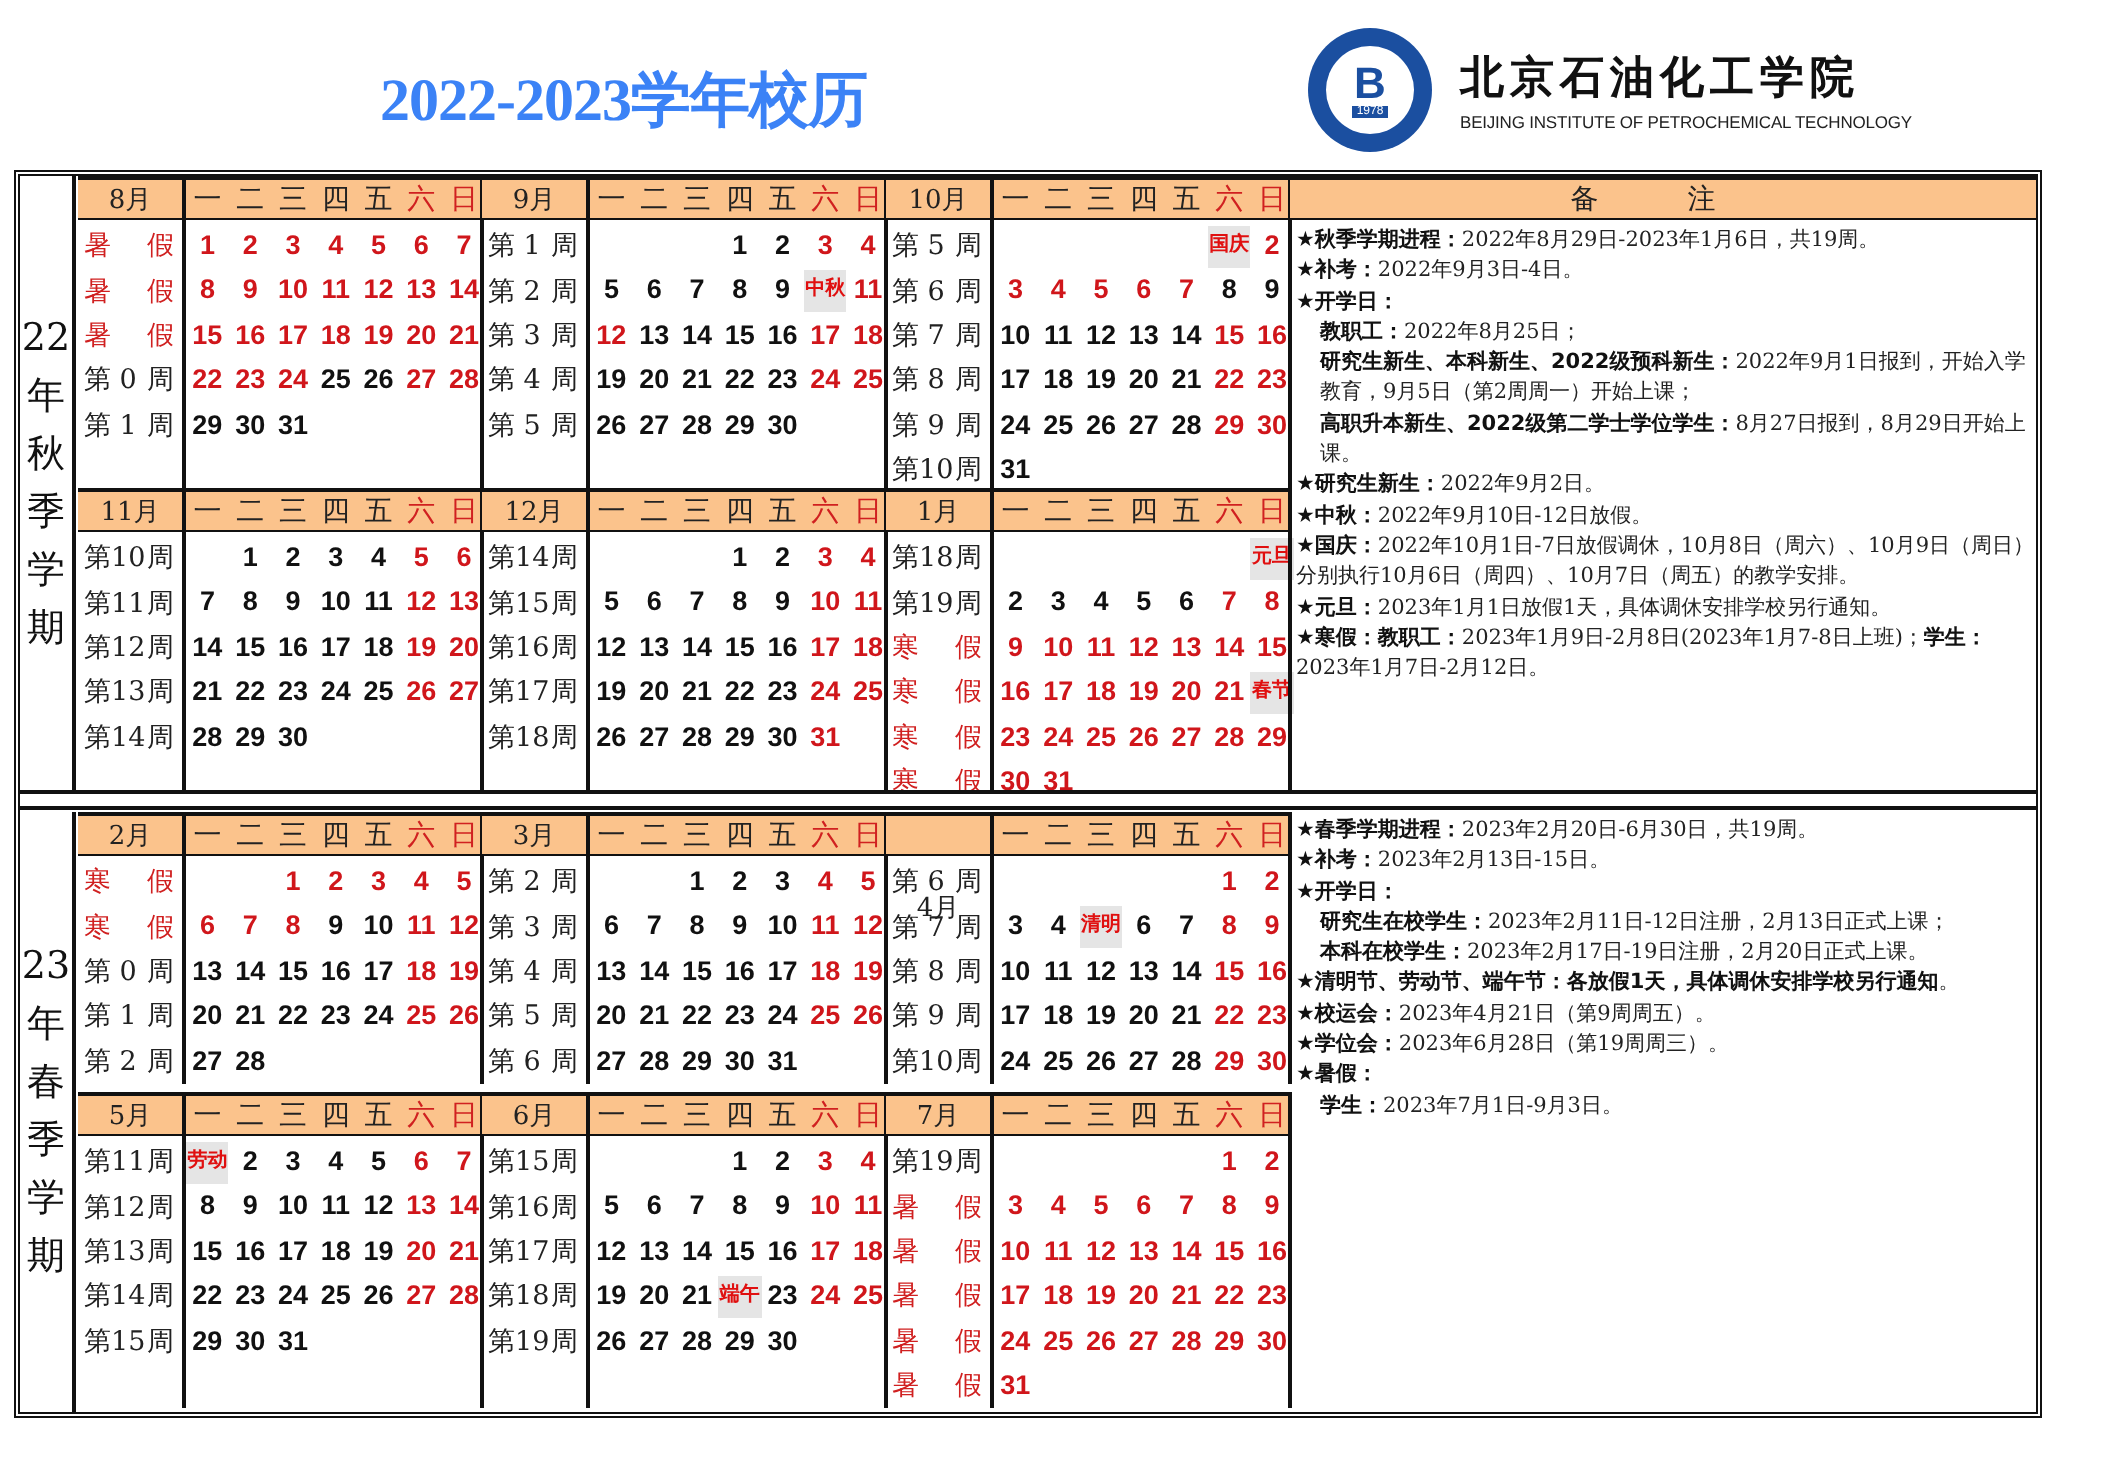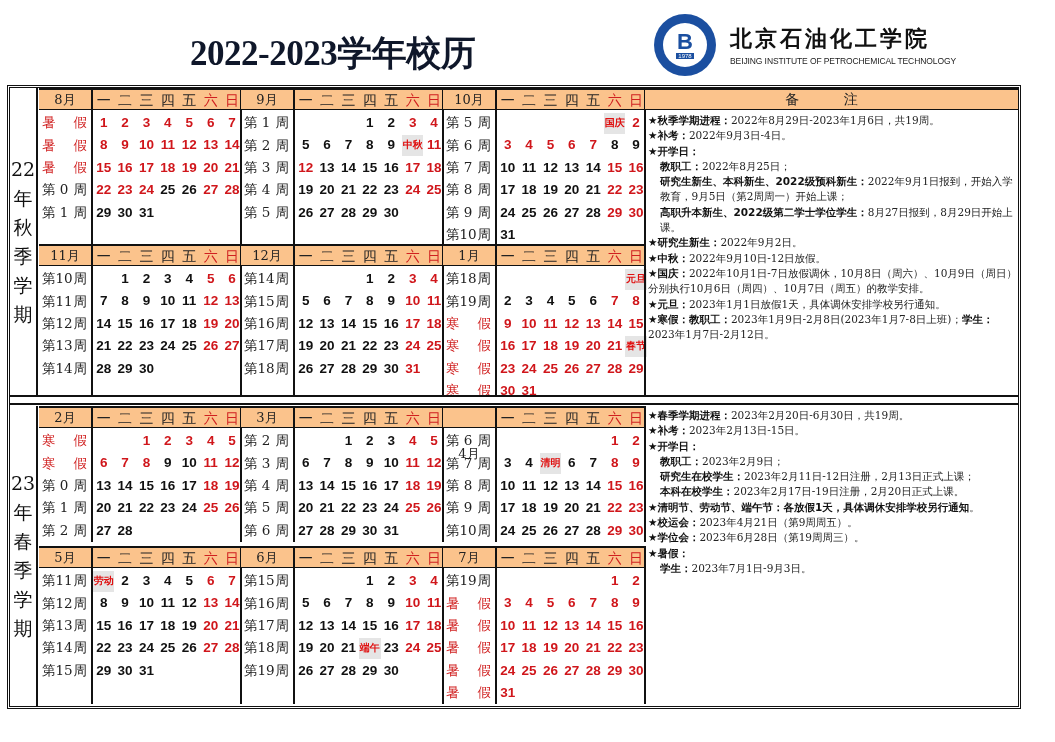--- a/index.html
+++ b/index.html
@@ -1,17 +1,17 @@
 <!DOCTYPE html>
 <html><head>
 <meta charset="utf-8">
 <style>
   * { box-sizing: border-box; margin: 0; padding: 0; }
   body { width: 1055px; height: 742px; background: #ffffff; position: relative; overflow: hidden; font-family: "DejaVu Serif", serif; }
-  .title { position: absolute; left: 190px; top: 30px; font-family: "Liberation Serif", serif; font-weight: bold; font-size: 35px; color: #0f172a; letter-spacing: -0.5px; }
+  .title { position: absolute; left: 190px; top: 30px; font-family: "Liberation Serif", serif; font-weight: bold; font-size: 30px; color: #3b82f6; letter-spacing: -0.5px; }
   .logo-wrap { position: absolute; left: 654px; top: 16px; height: 58px; display: flex; align-items: center; }
   .seal { width: 62px; height: 62px; border-radius: 50%; background: #1b4fa0; position: relative; }
   .seal .inner { position: absolute; left: 9px; top: 9px; width: 44px; height: 44px; border-radius: 50%; background: #fff; display: flex; align-items: center; justify-content: center; flex-direction: column; }
   .seal .b { font-family: "Liberation Sans", sans-serif; font-weight: bold; font-size: 22px; color: #1b4fa0; line-height: 22px; }
   .seal .yr { font-family: "Liberation Sans", sans-serif; font-size: 6px; color: #1b4fa0; background: #1b4fa0; color: #fff; padding: 0 2px; }
   .logo-text { margin-left: 14px; }
   .logo-cn { font-family: "DejaVu Serif", serif; font-weight: bold; font-size: 22px; letter-spacing: 3px; color: #111; }
   .logo-en { font-family: "Liberation Sans", sans-serif; font-size: 8.5px; color: #222; letter-spacing: -0.1px; margin-top: 2px; }
 
   .frame { position: absolute; left: 7px; top: 85px; width: 1014px; height: 624px; border: 3px double #111; background: #fff; }
@@ -1095,21 +1095,20 @@
       <div class="drow">
         <span class="r">31</span>
       </div>
     </div>
     <div class="vline" style="left: 485px; top: 458px; height: 158.4px;"></div>
     <div class="vline" style="left: 634px; top: 458px; height: 158.4px;"></div>
     <div class="notes" style="left: 635px; top: 320px; width: 373px;">
       <p><b>★春季学期进程：</b><span>2023年2月20日-6月30日，共19周。</span></p>
       <p><b>★补考：</b><span>2023年2月13日-15日。</span></p>
       <p><b>★开学日：</b><span></span></p>
-      <p class="ind"><b>教职工：</b><span>2023年2月9日；</span></p>
       <p class="ind"><b>研究生在校学生：</b><span>2023年2月11日-12日注册，2月13日正式上课；</span></p>
       <p class="ind"><b>本科在校学生：</b><span>2023年2月17日-19日注册，2月20日正式上课。</span></p>
       <p><b>★清明节、劳动节、端午节：各放假1天，具体调休安排学校另行通知</b><span>。</span></p>
       <p><b>★校运会：</b><span>2023年4月21日（第9周周五）。</span></p>
       <p><b>★学位会：</b><span>2023年6月28日（第19周周三）。</span></p>
       <p><b>★暑假：</b><span></span></p>
       <p class="ind"><b>学生：</b><span>2023年7月1日-9月3日。</span></p>
     </div>
     <div class="gap" style="top: 307px;"></div>
   </div>

